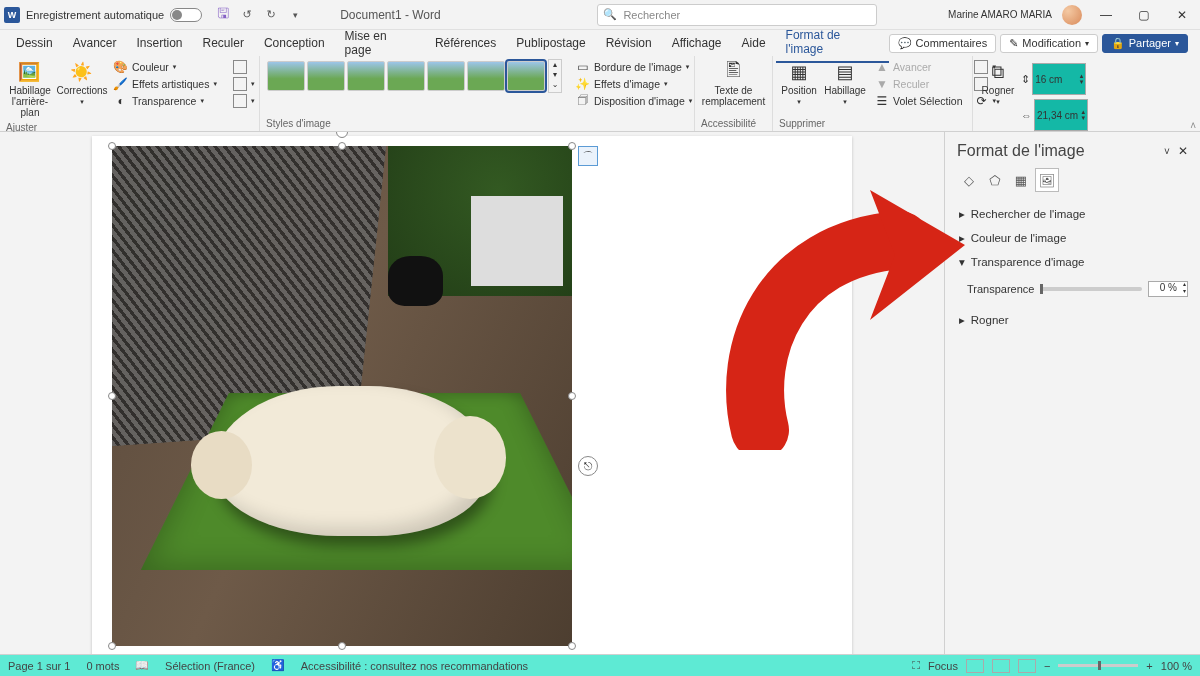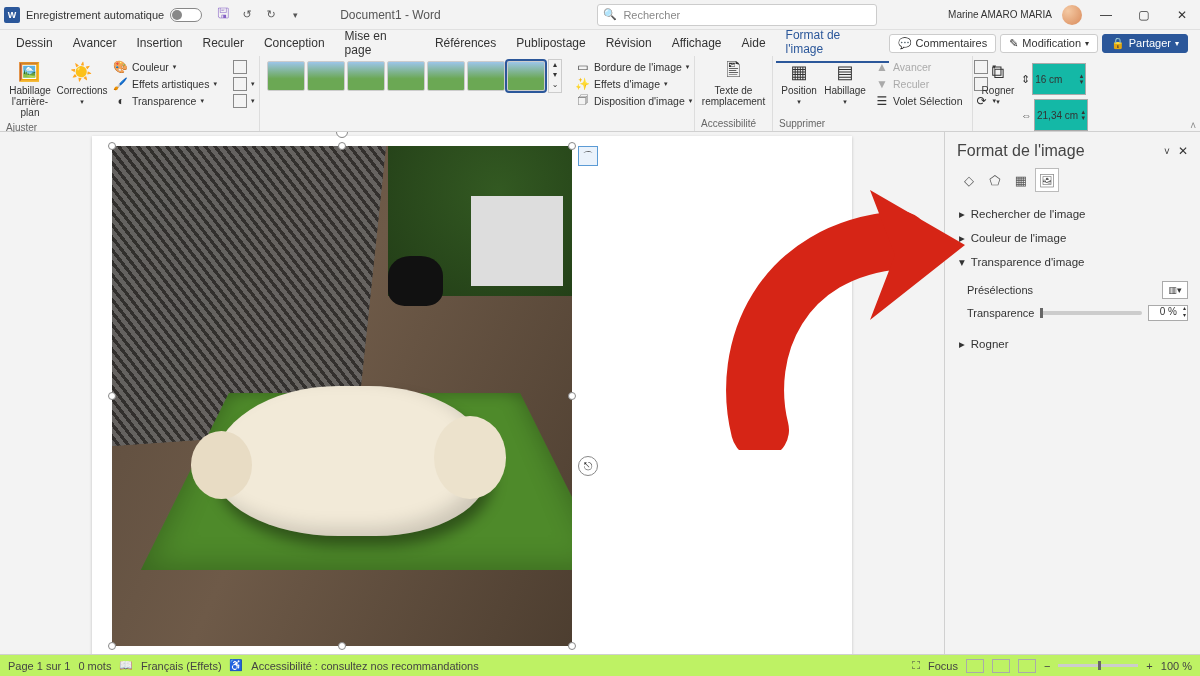--- a/index.html
+++ b/index.html
@@ -86,21 +86,21 @@
 .acc-item { padding: 5px 2px; font-size: 11.5px; cursor:pointer; display:flex; align-items:center; gap:6px;}
 .acc-body { padding: 4px 0 8px 10px; }
 .acc-row{ display:flex; align-items:center; font-size:11px; padding:3px 0;}
 .preset-btn{ margin-left:auto; width:26px; height:18px; border:1px solid #aaa; background:#fff; display:flex; align-items:center; justify-content:center; font-size:9px;}
 .t-slider{ flex:1; height:4px; background:#ccc; margin:0 6px; position:relative; border-radius:2px;}
 .t-slider::after{content:''; position:absolute; left:0; top:-3px; width:3px; height:10px; background:#666;}
 .t-spin{ width:40px; height:16px; border:1px solid #aaa; font-size:10px; text-align:right; padding:0 10px 0 2px; background:#fff; position:relative;}
 .t-spin::after{content:'▴\A▾'; white-space:pre; position:absolute; right:1px; top:-1px; font-size:6px; line-height:7px;}
 
 
-.status { position:absolute; left:0; right:0; bottom:0; height:22px; background:#bef264; border-top:1px solid #d0d0d0; display:flex; align-items:center; padding:0 8px; font-size:11px; gap:8px; color:#444;}
+.status { position:absolute; left:0; right:0; bottom:0; height:22px; background:#5eead4; border-top:1px solid #d0d0d0; display:flex; align-items:center; padding:0 8px; font-size:11px; gap:16px; color:#444;}
 .status .right{ margin-left:auto; display:flex; align-items:center; gap:8px;}
 .viewbtn{ width:18px; height:14px; border:1px solid #aaa; cursor:pointer;}
 .zslider{ width:80px; height:3px; background:#ccc; position:relative;}
 .zslider::after{content:''; position:absolute; left:50%; top:-3px; width:3px; height:9px; background:#666;}
 
 
 .arrow-svg{ position:absolute; left:720px; top:170px; width:260px; height:280px; pointer-events:none; z-index:50;}
 </style>
 </head>
 <body>
@@ -237,20 +237,21 @@
             <span>Effets d'image</span>
             <span style="font-size:7px;">▾</span>
           </div>
         <div class="smallbtn">
             <span class="si">🗇</span>
             <span>Disposition d'image</span>
             <span style="font-size:7px;">▾</span>
           </div>
       </div>
     </div>
+    <div class="rgroup-label">Styles d'image</div>
   </div>
 
   <div class="rgroup" style="width:78px;">
     <div class="rgroup-body" style="justify-content:center;">
       <div class="bigbtn">
         <div class="ico">🖺</div>
         <div style="white-space:pre-line;">Texte de
 remplacement</div>
       </div>
     </div>
@@ -384,45 +385,41 @@
   <div class="acc-item">
       <span>▸</span>
       <span class="bold">Couleur de l'image</span>
     </div>
   <div class="acc-item">
       <span>▾</span>
       <span class="bold">Transparence d'image</span>
     </div>
   <div class="acc-body">
     <div class="acc-row">
-      <span>Présélections</span>
-      <div class="preset-btn">▥▾</div>
-    </div>
-    <div class="acc-row">
       <span>Transparence</span>
       <div class="t-slider"></div>
       <div class="t-spin"><span>0 %</span></div>
     </div>
   </div>
   <div class="acc-item">
       <span>▸</span>
       <span class="bold">Rogner</span>
     </div>
 </div>
 
 <svg class="arrow-svg" viewBox="0 0 260 280">
   <path d="M 40 260 C 20 180, 60 80, 180 70" stroke="#d62516" stroke-width="58" fill="none" stroke-linecap="round"></path>
   <path d="M 150 20 L 245 75 L 150 150 L 175 85 Z" fill="#d62516"></path>
 </svg>
 
 <div class="status">
   <span>Page 1 sur 1</span>
   <span>0 mots</span>
   <span>📖</span>
-  <span>Français (Effets)</span>
+  <span>Sélection (France)</span>
   <span>♿</span>
   <span>Accessibilité : consultez nos recommandations</span>
   <div class="right">
     <span>⛶</span>
     <span>Focus</span>
     <div class="viewbtn"></div>
     <div class="viewbtn"></div>
     <div class="viewbtn"></div>
     <span>−</span>
     <div class="zslider"></div>

